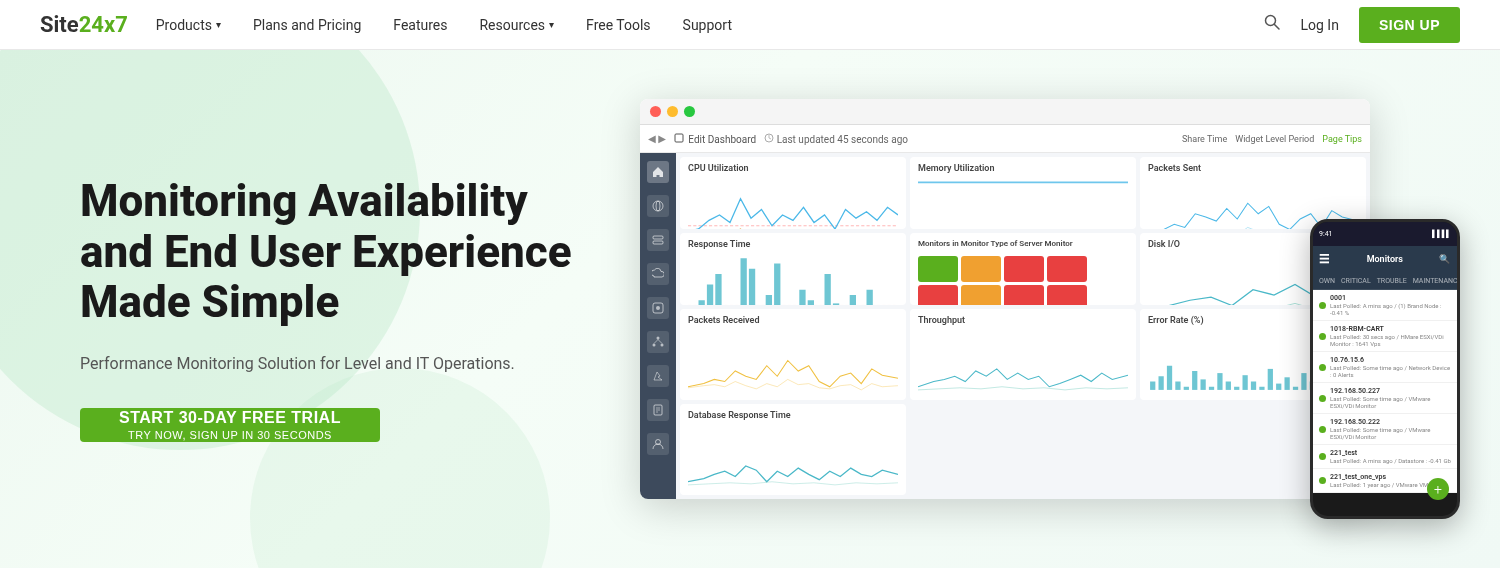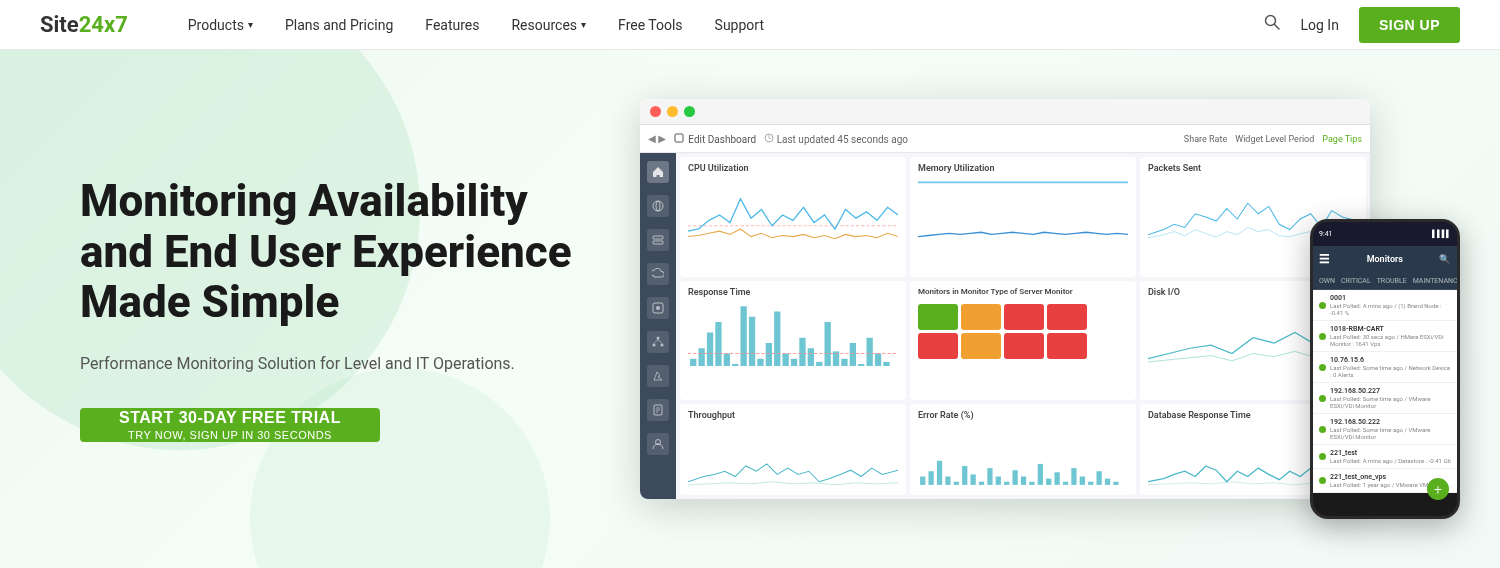--- a/index.html
+++ b/index.html
@@ -6,21 +6,21 @@
     body { font-family: -apple-system, BlinkMacSystemFont, 'Segoe UI', Roboto, sans-serif; background: #fff; width: 1500px; height: 568px; overflow: hidden; }
 
     
     nav {
       display: flex; align-items: center;
       height: 50px; padding: 0 40px;
       border-bottom: 1px solid #e8e8e8;
       position: relative; z-index: 10; background: #fff;
     }
     .logo {
-      display: flex; align-items: center; margin-right: 60px;
+      display: flex; align-items: center; margin-right: 28px;
       font-size: 22px; font-weight: 700; color: #333; text-decoration: none;
     }
     .logo-site { color: #333; }
     .logo-highlight { color: #5aaf1e; }
     .nav-links {
       display: flex; align-items: center; gap: 32px; flex: 1;
     }
     .nav-link {
       font-size: 14px; color: #333; text-decoration: none; cursor: pointer;
       display: flex; align-items: center; gap: 4px;
@@ -387,21 +387,21 @@
             <span>Edit Dashboard</span>
           </span>
           <span>
             <svg width="10" height="10" viewBox="0 0 10 10">
                 <circle cx="5" cy="5" r="4" fill="none" stroke="#aaa" stroke-width="1"></circle>
                 <path d="M5 2v3l2 1" stroke="#aaa" stroke-width="0.8" fill="none"></path>
               </svg>
             <span>Last updated 45 seconds ago</span>
           </span>
           <div class="toolbar-right">
-            <span style="cursor:pointer">Share Rate</span>
+            <span style="cursor:pointer">Share Time</span>
             <span style="cursor:pointer">Widget Level Period</span>
             <span style="cursor:pointer;color:#5aaf1e">Page Tips</span>
           </div>
         </div>
         <div class="window-body">
 
           <div class="dash-sidebar">
             <div class="dash-sidebar-icon dash-sidebar-icon-active">
               <svg width="12" height="12" viewBox="0 0 12 12">
                   <path d="M1 6L6 1l5 5v5H7.5V9h-3v2H1V6z" fill="rgba(255,255,255,0.8)"></path>
@@ -546,20 +546,29 @@
             <div class="dash-panel">
               <div class="panel-title">Disk I/O</div>
               <div class="chart-area">
                 <svg viewBox="0 0 200 60" preserveAspectRatio="none">
                   <polyline points="0,55 20,50 40,45 60,42 80,50 100,35 120,40 140,30 160,42 180,38 200,35" fill="none" stroke="#4ab8c8" stroke-width="1.2"></polyline>
                   <polyline points="0,58 20,56 40,54 60,52 80,57 100,50 120,53 140,48 160,54 180,51 200,50" fill="none" stroke="#88d4c8" stroke-width="0.8" opacity="0.8"></polyline>
                 </svg>
               </div>
             </div>
 
+            <div class="dash-panel">
+              <div class="panel-title">Packets Received</div>
+              <div class="chart-area">
+                <svg viewBox="0 0 200 60" preserveAspectRatio="none">
+                  <polyline points="0,55 15,52 25,48 35,50 45,40 55,45 65,48 75,35 85,45 95,30 105,40 115,35 125,50 135,55 145,45 155,42 165,52 175,38 185,44 200,47" fill="none" stroke="#f0c040" stroke-width="1"></polyline>
+                  <polyline points="0,56 15,54 25,53 35,55 45,50 55,54 65,57 75,52 85,55 95,48 105,53 115,52 125,56 135,57 145,54 155,53 165,58 175,52 185,55 200,54" fill="none" stroke="#f8d888" stroke-width="0.8" opacity="0.7"></polyline>
+                </svg>
+              </div>
+            </div>
 
             <div class="dash-panel">
               <div class="panel-title">Throughput</div>
               <div class="chart-area">
                 <svg viewBox="0 0 200 60" preserveAspectRatio="none">
                   <polyline points="0,55 15,50 25,48 35,45 45,50 55,40 65,45 75,38 85,48 95,42 105,48 115,45 125,55 135,52 145,48 155,44 165,50 175,42 185,48 200,44" fill="none" stroke="#4ab8c8" stroke-width="1"></polyline>
                   <polyline points="0,58 20,57 40,56 60,57 80,55 100,57 120,56 140,58 160,56 180,57 200,56" fill="none" stroke="#88d4c8" stroke-width="0.8" opacity="0.6"></polyline>
                 </svg>
               </div>
             </div>

